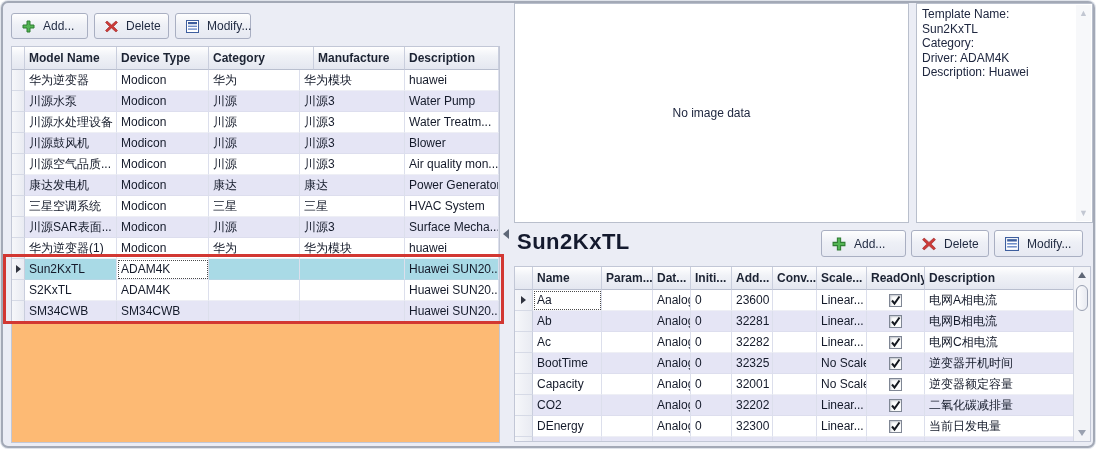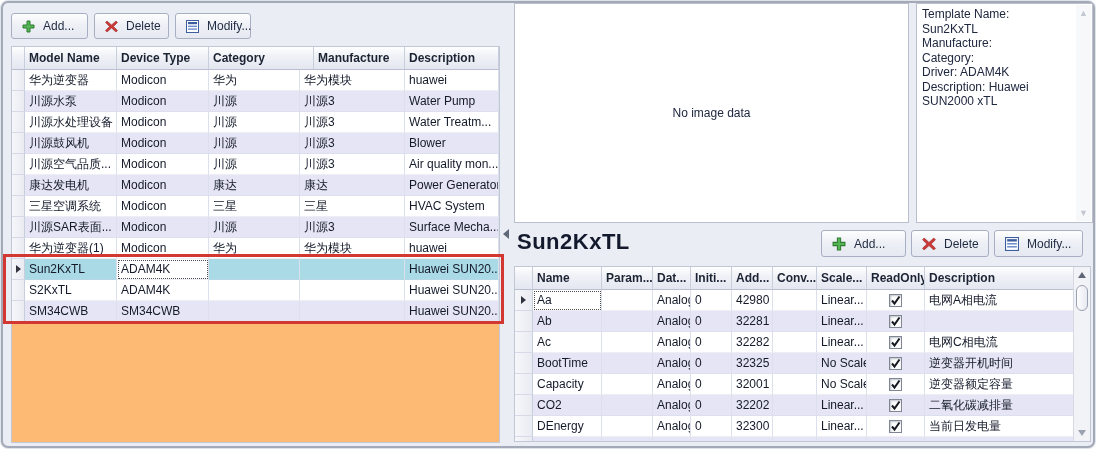--- a/index.html
+++ b/index.html
@@ -209,25 +209,23 @@
   <div class="splitter-arrow"></div>
 
   <div class="whitebox noimg" style="left:511px;top:0;width:395px;height:220px;">
     <span>No image data</span>
   </div>
 
   <div class="whitebox" style="left:913px;top:0;width:177px;height:220px;">
     <div class="info-text" id="info-lines">
         <div class="">Template Name:</div>
         <div class="">Sun2KxTL</div>
-        <div class="">Manufacture:</div>
         <div class="">Category:</div>
         <div class="">Driver: ADAM4K</div>
         <div class="">Description: Huawei</div>
-        <div class="">SUN2000 xTL</div>
       </div>
     <div class="vsb">
       <div class="up">▲</div>
       <div class="dn">▼</div>
     </div>
   </div>
 
   <div class="title" style="left:514px;top:226px;">Sun2KxTL</div>
 
   <div class="btn" style="left:818px;top:227px;width:85px;height:27px;">
@@ -274,21 +272,21 @@
         </div>
       <div id="right-tbody">
           <div class="row">
             <div class="cell rowhdr" style="width: 18px;">
               <div class="row-arrow"></div>
             </div>
             <div class="cell focus-cell" style="width: 69px;">Aa</div>
             <div class="cell" style="width: 51px;"></div>
             <div class="cell" style="width: 38px;">Analog</div>
             <div class="cell" style="width: 41px;">0</div>
-            <div class="cell" style="width: 41px;">42980</div>
+            <div class="cell" style="width: 41px;">23600</div>
             <div class="cell" style="width: 44px;"></div>
             <div class="cell" style="width: 50px;">Linear...</div>
             <div class="cell center" style="width: 58px;">
               <div class="checkbox">
                 <svg width="11" height="11" viewBox="0 0 11 11">
                   <path d="M2 5.5 L4.5 8.5 L9.5 1.5" fill="none" stroke="#14181f" stroke-width="2"></path>
                 </svg>
               </div>
             </div>
             <div class="cell" style="width: 150px;">电网A相电流</div>
@@ -302,20 +300,21 @@
             <div class="cell" style="width: 41px;">32281</div>
             <div class="cell" style="width: 44px;"></div>
             <div class="cell" style="width: 50px;">Linear...</div>
             <div class="cell center" style="width: 58px;">
               <div class="checkbox">
                 <svg width="11" height="11" viewBox="0 0 11 11">
                   <path d="M2 5.5 L4.5 8.5 L9.5 1.5" fill="none" stroke="#14181f" stroke-width="2"></path>
                 </svg>
               </div>
             </div>
+            <div class="cell" style="width: 150px;">电网B相电流</div>
           </div>
           <div class="row">
             <div class="cell rowhdr" style="width: 18px;"></div>
             <div class="cell" style="width: 69px;">Ac</div>
             <div class="cell" style="width: 51px;"></div>
             <div class="cell" style="width: 38px;">Analog</div>
             <div class="cell" style="width: 41px;">0</div>
             <div class="cell" style="width: 41px;">32282</div>
             <div class="cell" style="width: 44px;"></div>
             <div class="cell" style="width: 50px;">Linear...</div>

